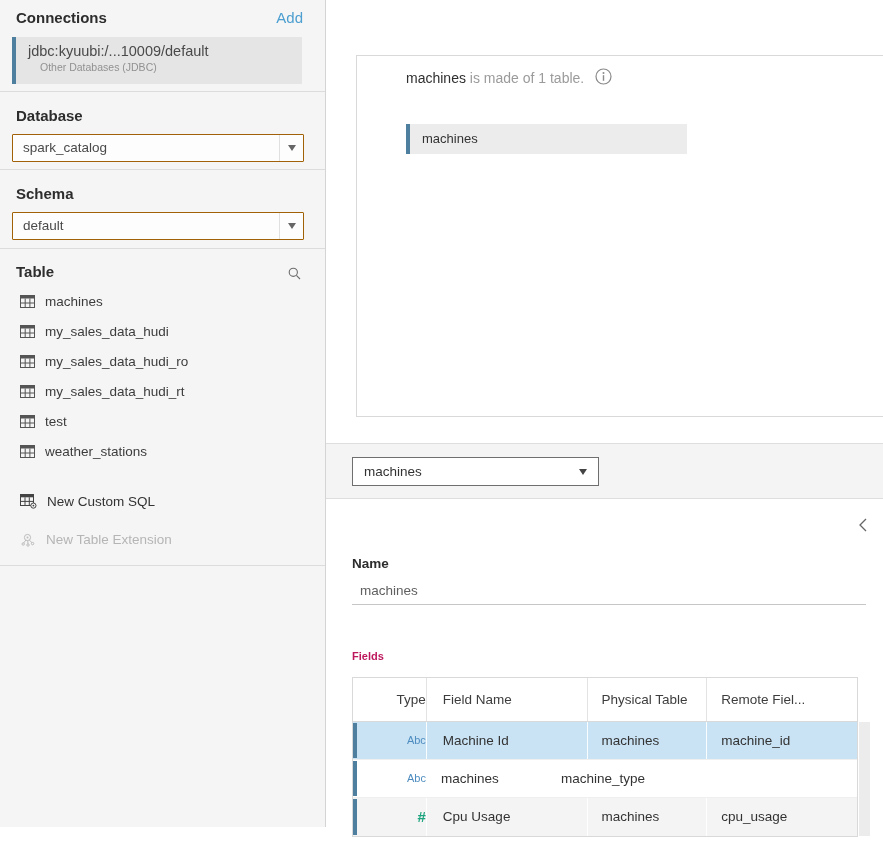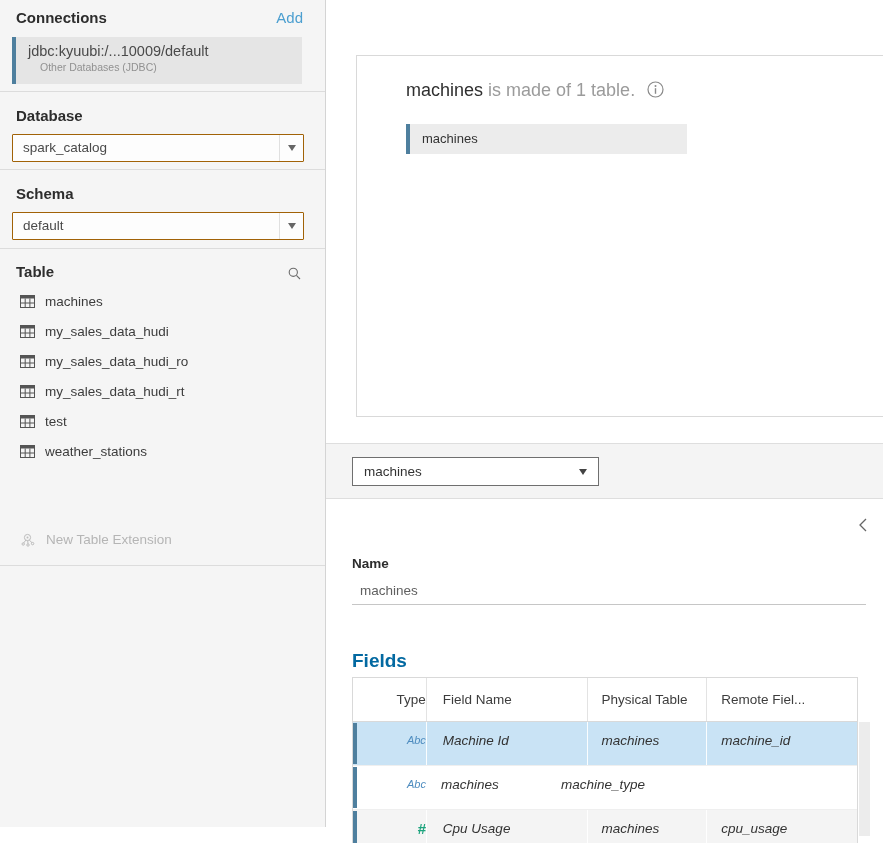--- a/index.html
+++ b/index.html
@@ -36,21 +36,21 @@
     align-items:center; padding-left:20px; cursor:pointer; }
   .action-row .gi { margin-right:10px; flex:none; display:flex; }
   .custom-sql { top:486px; } .custom-sql .t { font-size:13.5px; color:#333; }
   .table-ext { top:524px; } .table-ext .t { font-size:13.5px; color:#b5b5b5; }
 
   
   .main { position:absolute; left:326px; top:0; width:557px; height:843px; background:#fff; }
 
   .canvas-card { position:absolute; left:30px; top:55px; width:541px; height:362px;
     border:1px solid #d9d9d9; background:#fff; }
-  .card-title { position:absolute; left:49px; top:23px; font-size:18px; white-space:nowrap;text-align:right; }
+  .card-title { position:absolute; left:49px; top:10px; font-size:14px; white-space:nowrap;text-align:right; }
   .card-title .nm { color:#2f2f2f; }
   .card-title .rest { color:#9b9b9b; }
   .info-ic { display:inline-block; margin-left:7px; position:relative; top:2px; }
   .table-chip { position:absolute; left:49px; top:68px; width:281px; height:30px;
     background:#ececec; border-left:4px solid #4e7f9e; cursor:pointer; }
   .table-chip .t { font-size:13px; color:#333; line-height:30px; padding-left:12px; }
 
   .join-strip { position:absolute; left:0; top:443px; width:557px; height:56px;
     background:#f4f4f4; border-top:1px solid #dedede; border-bottom:1px solid #dedede; }
   .join-dd { position:absolute; left:26px; top:13px; width:247px; height:29px;
@@ -58,32 +58,32 @@
   .join-dd .t { font-size:13.5px; color:#333; line-height:27px; padding-left:11px; }
   .join-dd .caret { right:11px; top:11px; border-top-color:#444; }
 
   .collapse-btn { position:absolute; right:15px; top:517px; cursor:pointer; }
 
   .name-label { position:absolute; left:26px; top:556px; font-size:13.5px; font-weight:bold; color:#2d2d2d; }
   .name-input { position:absolute; left:26px; top:578px; width:514px; height:27px;
     border-bottom:1px solid #c6c6c6; }
   .name-input .v { font-size:13.5px; color:#606060; line-height:26px; padding-left:8px; }
 
-  .fields-label { position:absolute; left:26px; top:650px; font-size:19px; font-weight:bold; color:#0369a1; }
+  .fields-label { position:absolute; left:26px; top:650px; font-size:11px; font-weight:bold; color:#be185d; }
 
   .fields-table { position:absolute; left:26px; top:677px; width:506px;
     border:1px solid #d9d9d9; background:#fff; }
   .ft-header { display:flex; height:44px; border-bottom:1px solid #d9d9d9; background:#fff; }
   .ft-hc { font-size:13.5px; color:#3d3d3d; line-height:43px; border-right:1px solid #e3e3e3; }
   .ft-hc:last-child { border-right:none; }
   .w-type { width:74px; text-align:right; }
   .w-name { width:161px; padding-left:16px; }
   .w-phys { width:120px; padding-left:14px; }
   .w-rem  { width:150px; padding-left:14px; }
-  .ft-row { display:flex; height:44px; position:relative; border-bottom:1px solid #efefef; cursor:pointer;font-style:italic; }
+  .ft-row { display:flex; height:38px; position:relative; border-bottom:1px solid #efefef; cursor:pointer; }
   .ft-row:last-child { border-bottom:none; }
   .ft-row .bar { position:absolute; left:0; top:1px; bottom:1px; width:4px; background:#4e7f9e; }
   .ft-row.sel { background:#c9e3f5; }
   .ft-row.alt { background:#f4f4f4; }
   .ft-c { line-height:37px; font-size:13.5px; color:#333; border-right:1px solid rgba(255,255,255,.9); overflow:hidden; white-space:nowrap; }
   .ft-c:last-child { border-right:none; }
   .type-abc { color:#4e8cbf; font-size:11px; }
   .type-num { color:#1ea47e; font-size:15px; font-weight:bold; }
   .scroll-track { position:absolute; left:533px; top:722px; width:11px; height:114px; background:#ececec; }
 </style>
@@ -197,20 +197,34 @@
             <rect x="0.5" y="0.5" width="14" height="3" fill="#555"></rect>
             <line x1="5.2" y1="3.5" x2="5.2" y2="12.5" stroke="#555"></line>
             <line x1="9.9" y1="3.5" x2="9.9" y2="12.5" stroke="#555"></line>
             <line x1="0.5" y1="8" x2="14.5" y2="8" stroke="#555"></line>
           </svg>
         </span>
       <span class="t">weather_stations</span>
     </div>
   </div>
 
+  <div class="action-row custom-sql">
+    <span class="gi">
+        <svg width="17" height="15" viewBox="0 0 17 15">
+          <rect x="0.5" y="0.5" width="13" height="11" fill="none" stroke="#444"></rect>
+          <rect x="0.5" y="0.5" width="13" height="2.8" fill="#444"></rect>
+          <line x1="5" y1="3.3" x2="5" y2="11.5" stroke="#444"></line>
+          <line x1="9.3" y1="3.3" x2="9.3" y2="11.5" stroke="#444"></line>
+          <line x1="0.5" y1="7.4" x2="13.5" y2="7.4" stroke="#444"></line>
+          <circle cx="13.4" cy="11.6" r="2.6" fill="#f5f5f5" stroke="#444"></circle>
+          <circle cx="13.4" cy="11.6" r="0.9" fill="#444"></circle>
+        </svg>
+      </span>
+    <span class="t">New Custom SQL</span>
+  </div>
 
   <div class="action-row table-ext">
     <span class="gi">
         <svg width="16" height="15" viewBox="0 0 16 15">
           <circle cx="7.5" cy="5.5" r="3.1" fill="none" stroke="#bcbcbc"></circle>
           <circle cx="7.5" cy="5.5" r="1" fill="#bcbcbc"></circle>
           <circle cx="3.2" cy="12" r="1.2" fill="none" stroke="#bcbcbc"></circle>
           <circle cx="8" cy="13" r="1.2" fill="none" stroke="#bcbcbc"></circle>
           <circle cx="12.6" cy="11.6" r="1.2" fill="none" stroke="#bcbcbc"></circle>
           <line x1="6" y1="8" x2="3.6" y2="11" stroke="#bcbcbc"></line>

